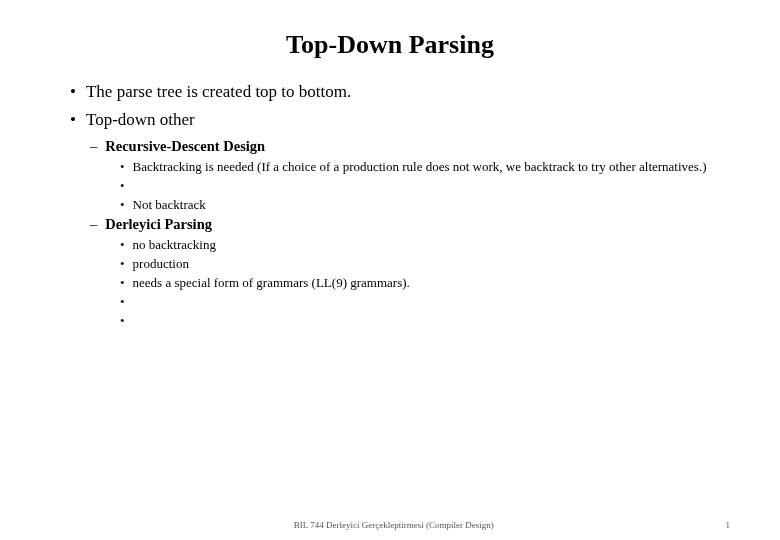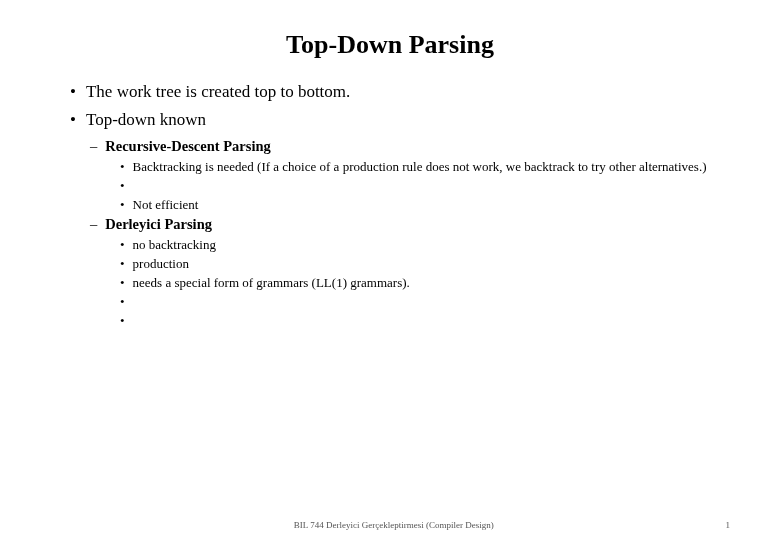--- a/index.html
+++ b/index.html
@@ -112,64 +112,64 @@
 </head>
 <body>
 
 <div class="slide">
 
   <div class="title">Top-Down Parsing</div>
 
   <div>
     <div class="bullet-level1">
       <span class="bullet-symbol">•</span>
-      <span>The work tree is created top to bottom.</span>
+      <span>The parse tree is created top to bottom.</span>
     </div>
     <div class="bullet-level1">
       <span class="bullet-symbol">•</span>
-      <span>Top-down known</span>
+      <span>Top-down other</span>
     </div>
   </div>
 
   <div class="sub-section">
 
     <div class="dash-item">
       <span class="dash-symbol">–</span>
-      <span class="dash-label">Recursive-Descent Parsing</span>
+      <span class="dash-label">Recursive-Descent Design</span>
     </div>
     <div class="sub-bullets">
       <div class="sub-bullet-item">
         <span class="sub-bullet-sym">•</span>
         <span>Backtracking is needed (If a choice of a production rule does not work, we backtrack to try other alternatives.)</span>
       </div>
       <div class="sub-bullet-item">
         <span class="sub-bullet-sym">•</span>
       </div>
       <div class="sub-bullet-item">
         <span class="sub-bullet-sym">•</span>
-        <span>Not efficient</span>
+        <span>Not backtrack</span>
       </div>
     </div>
 
     <div class="dash-item">
       <span class="dash-symbol">–</span>
       <span class="dash-label">Derleyici Parsing</span>
     </div>
     <div class="sub-bullets">
       <div class="sub-bullet-item">
         <span class="sub-bullet-sym">•</span>
         <span>no backtracking</span>
       </div>
       <div class="sub-bullet-item">
         <span class="sub-bullet-sym">•</span>
         <span>production</span>
       </div>
       <div class="sub-bullet-item">
         <span class="sub-bullet-sym">•</span>
-        <span>needs a special form of grammars (LL(1) grammars).</span>
+        <span>needs a special form of grammars (LL(9) grammars).</span>
       </div>
       <div class="sub-bullet-item">
         <span class="sub-bullet-sym">•</span>
       </div>
       <div class="sub-bullet-item">
         <span class="sub-bullet-sym">•</span>
       </div>
     </div>
 
   </div>

